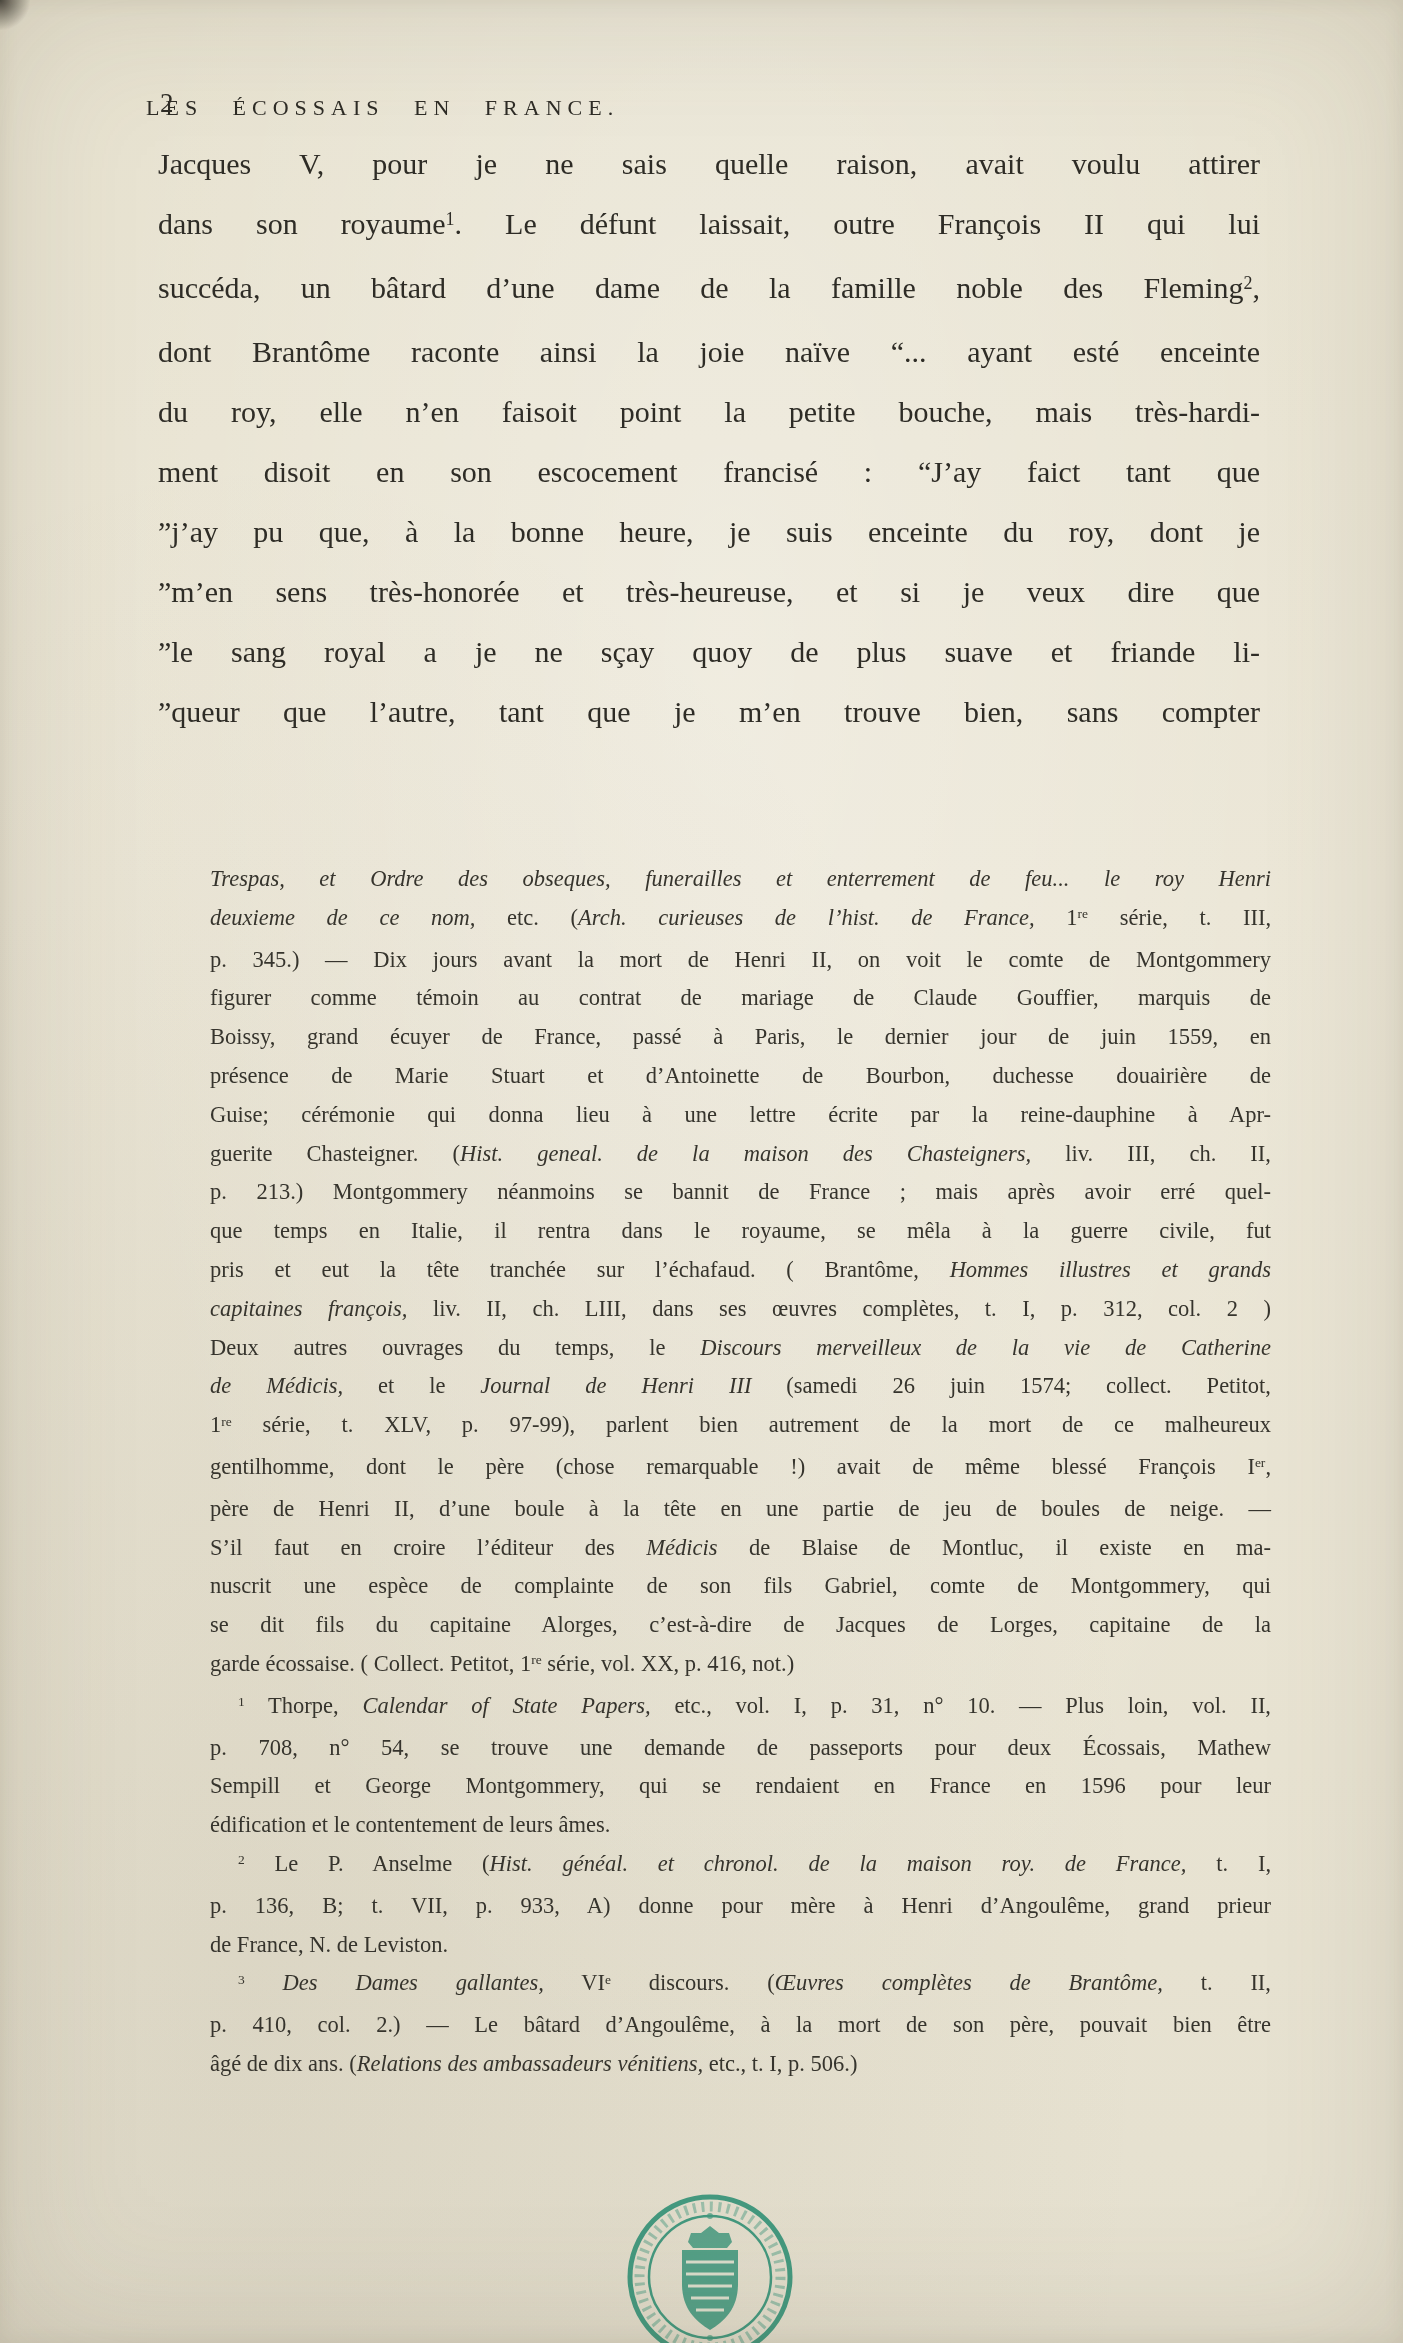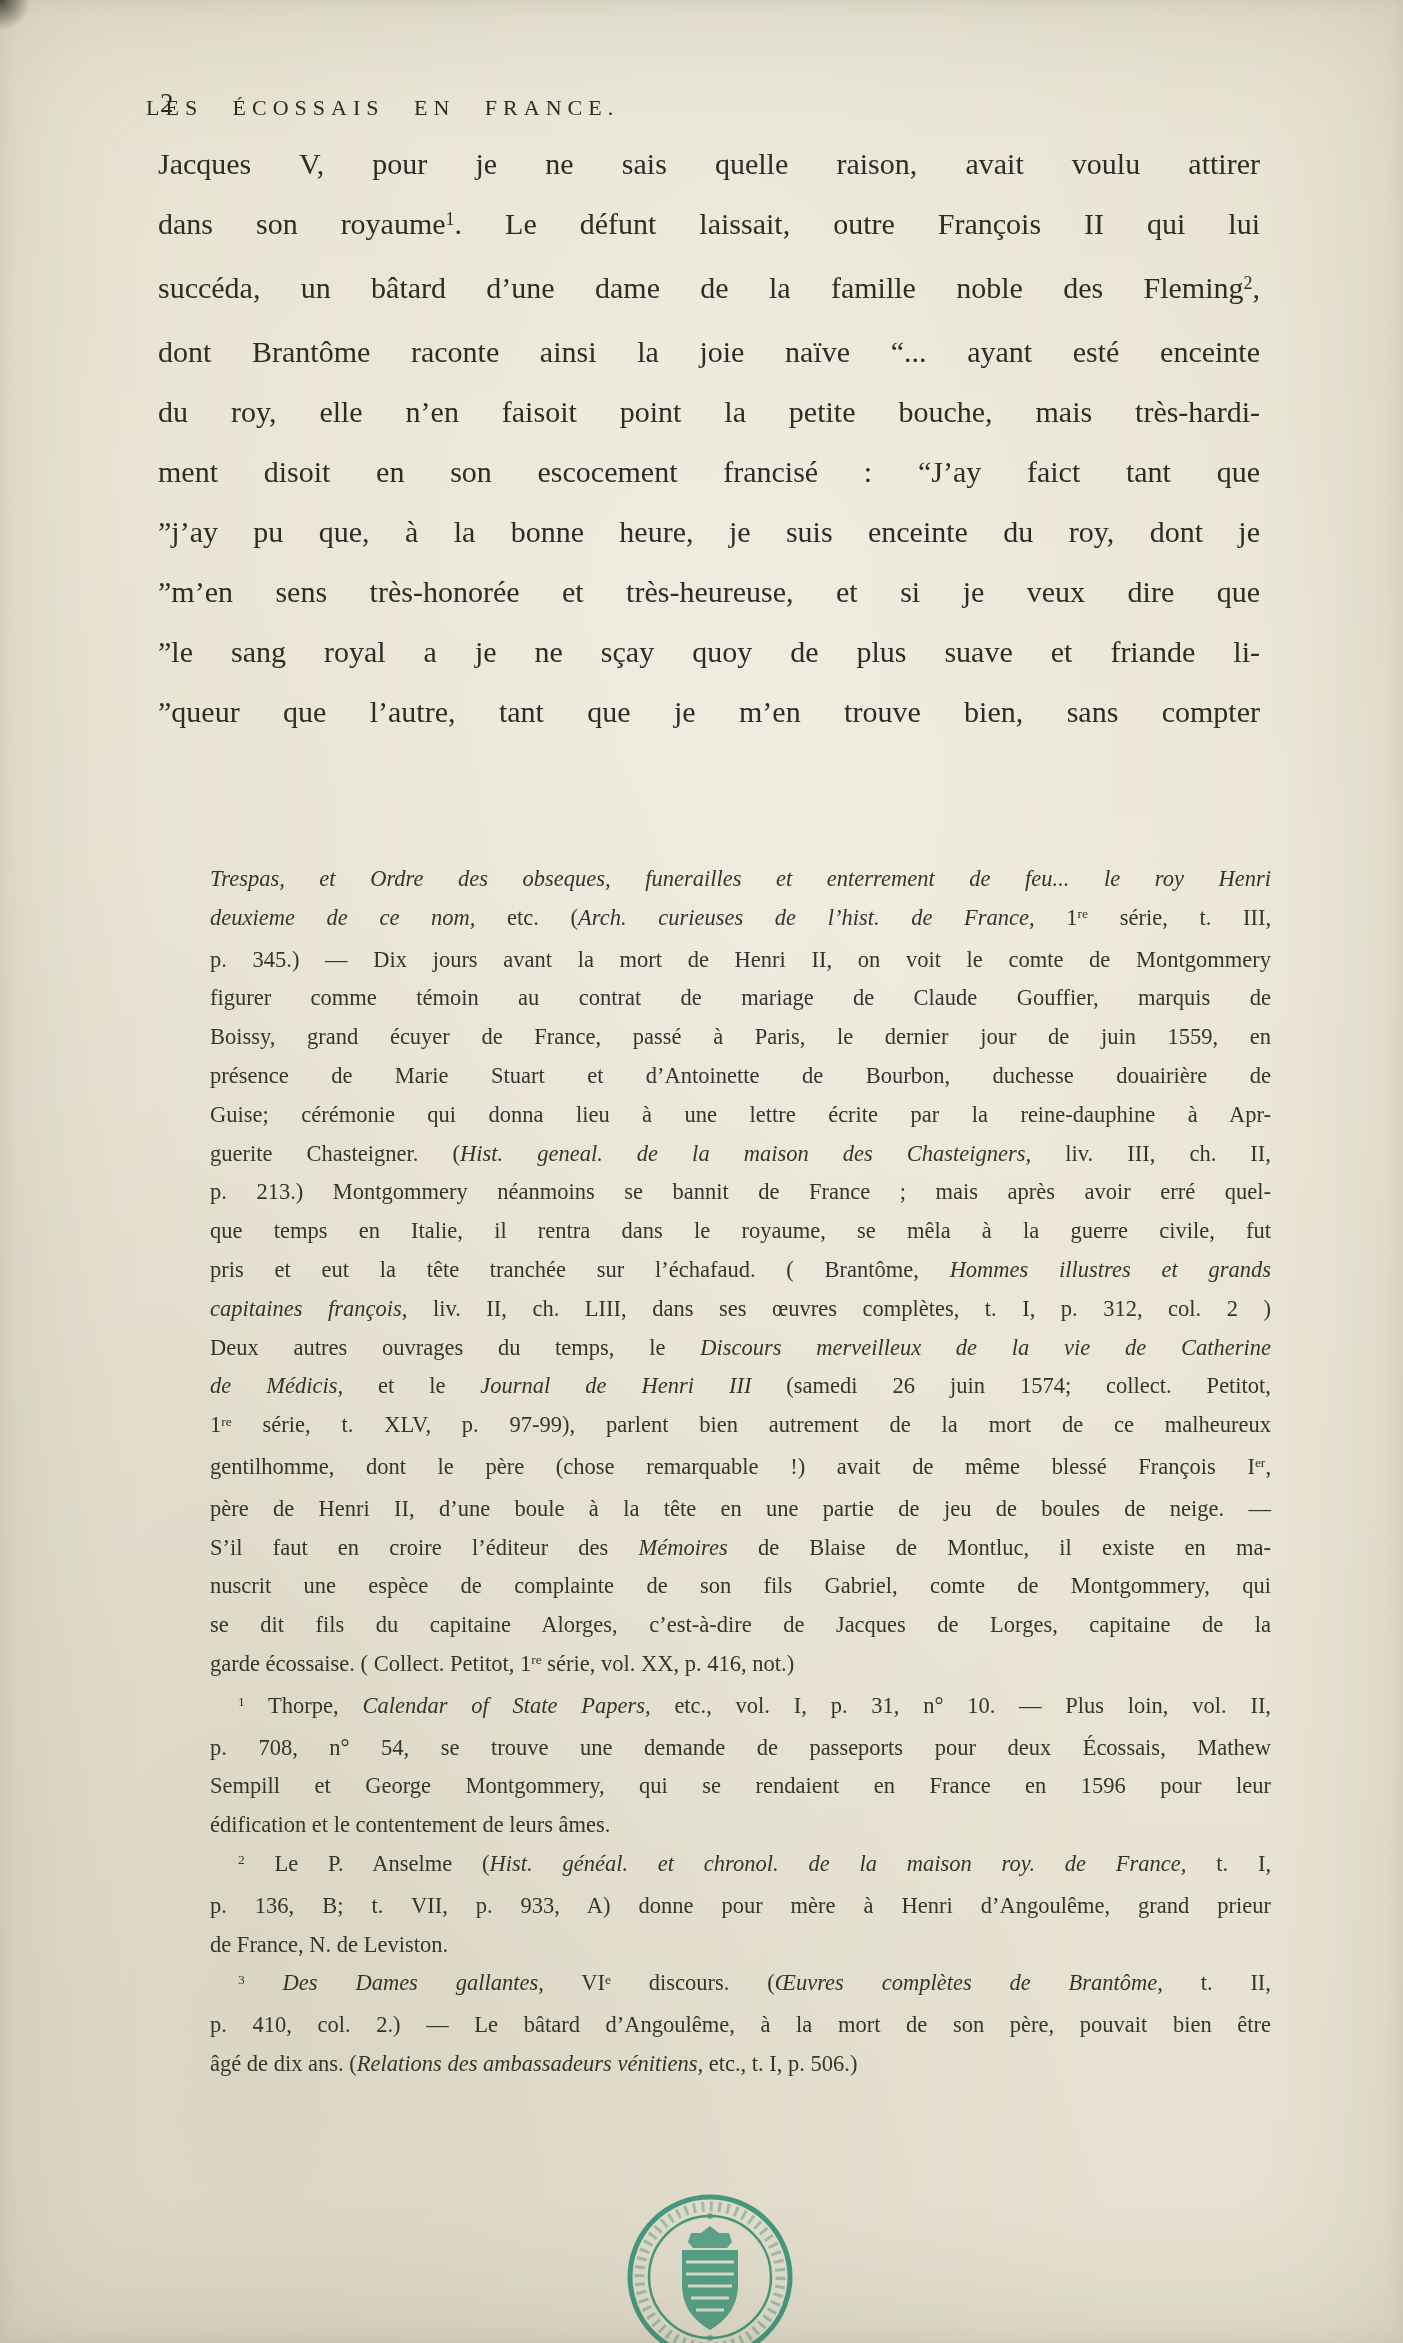--- a/index.html
+++ b/index.html
@@ -110,21 +110,21 @@
         <div class="line">guerite Chasteigner. (<i>Hist. geneal. de la maison des Chasteigners,</i> liv. III, ch. II,</div>
         <div class="line">p. 213.) Montgommery néanmoins se bannit de France ; mais après avoir erré quel-</div>
         <div class="line">que temps en Italie, il rentra dans le royaume, se mêla à la guerre civile, fut</div>
         <div class="line">pris et eut la tête tranchée sur l’échafaud. ( Brantôme, <i>Hommes illustres et grands</i></div>
         <div class="line"><i>capitaines françois,</i> liv. II, ch. LIII, dans ses œuvres complètes, t. I, p. 312, col. 2 )</div>
         <div class="line">Deux autres ouvrages du temps, le <i>Discours merveilleux de la vie de Catherine</i></div>
         <div class="line"><i>de Médicis,</i> et le <i>Journal de Henri III</i> (samedi 26 juin 1574; collect. Petitot,</div>
         <div class="line">1<sup>re</sup> série, t. XLV, p. 97-99), parlent bien autrement de la mort de ce malheureux</div>
         <div class="line">gentilhomme, dont le père (chose remarquable !) avait de même blessé François I<sup>er</sup>,</div>
         <div class="line">père de Henri II, d’une boule à la tête en une partie de jeu de boules de neige. —</div>
-        <div class="line">S’il faut en croire l’éditeur des <i>Mémoires</i> de Blaise de Montluc, il existe en ma-</div>
+        <div class="line">S’il faut en croire l’éditeur des <i>Médicis</i> de Blaise de Montluc, il existe en ma-</div>
         <div class="line">nuscrit une espèce de complainte de son fils Gabriel, comte de Montgommery, qui</div>
         <div class="line">se dit fils du capitaine Alorges, c’est-à-dire de Jacques de Lorges, capitaine de la</div>
         <div class="line last">garde écossaise. ( Collect. Petitot, 1<sup>re</sup> série, vol. XX, p. 416, not.)</div>
       </div>
     <div class="fn indented">
         <div class="line first"><sup>1</sup> Thorpe, <i>Calendar of State Papers,</i> etc., vol. I, p. 31, n° 10. — Plus loin, vol. II,</div>
         <div class="line">p. 708, n° 54, se trouve une demande de passeports pour deux Écossais, Mathew</div>
         <div class="line">Sempill et George Montgommery, qui se rendaient en France en 1596 pour leur</div>
         <div class="line last">édification et le contentement de leurs âmes.</div>
       </div>

